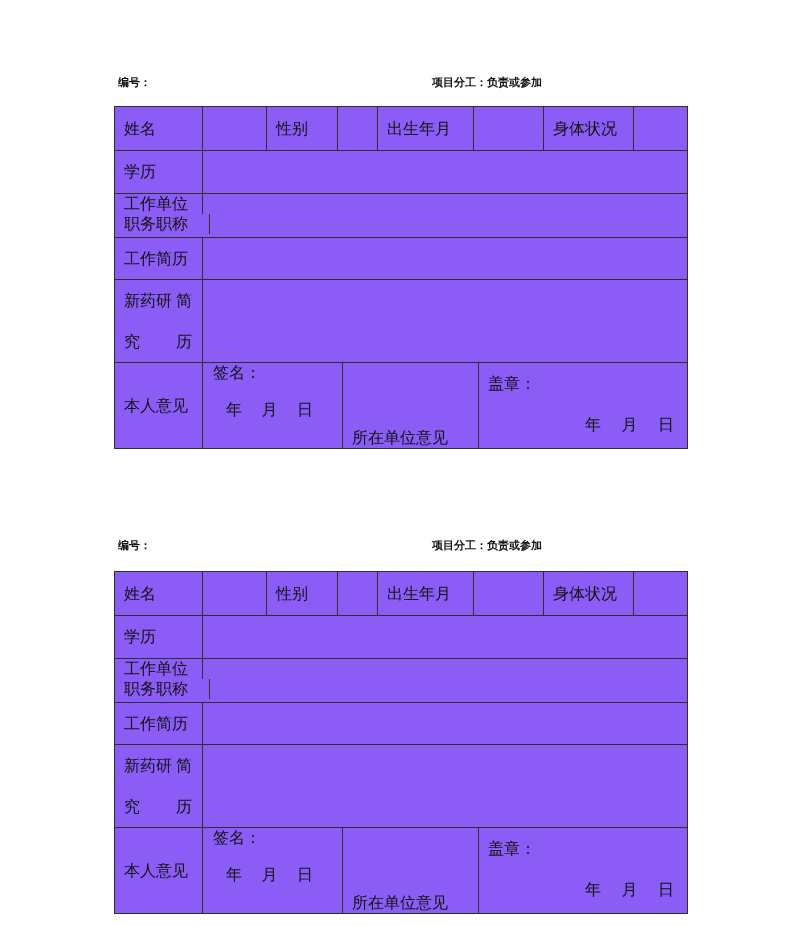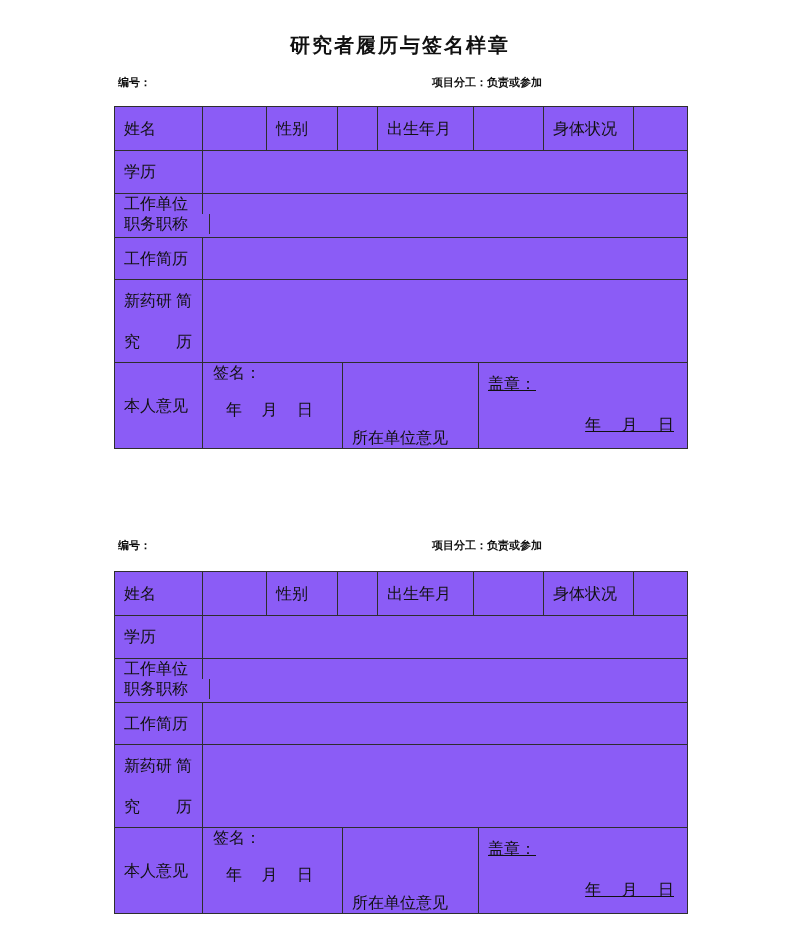--- a/index.html
+++ b/index.html
@@ -77,31 +77,29 @@
     flex-direction:column;align-items:flex-start;justify-content:flex-start;
     padding:0 0 0 10px;gap:17px;
   }
   .sign-cell .date-line{margin-left:13px;word-spacing:15px;}
 
   .unitop-cell{align-items:flex-end;padding-top:11px;}
 
   .seal-cell{
     flex-direction:column;align-items:stretch;justify-content:space-between;
     padding:11px 13px 13px 9px;
-    text-decoration:underline;
   }
   .seal-cell .seal-label{align-self:flex-start;}
   .seal-cell .date-line{align-self:flex-end;word-spacing:16px;}
 </style>
 </head>
 <body>
 
 <div class="page">
 
-  <div class="doc-title">研究者履历与签名样章</div>
 
   <div class="meta-line meta-1">
     <span class="meta-number">编号：</span>
     <span class="meta-assignment">项目分工：负责或参加</span>
   </div>
 
   <div class="form-table t1">
 
     <div class="trow r1">
       <div class="tcell w-label">

